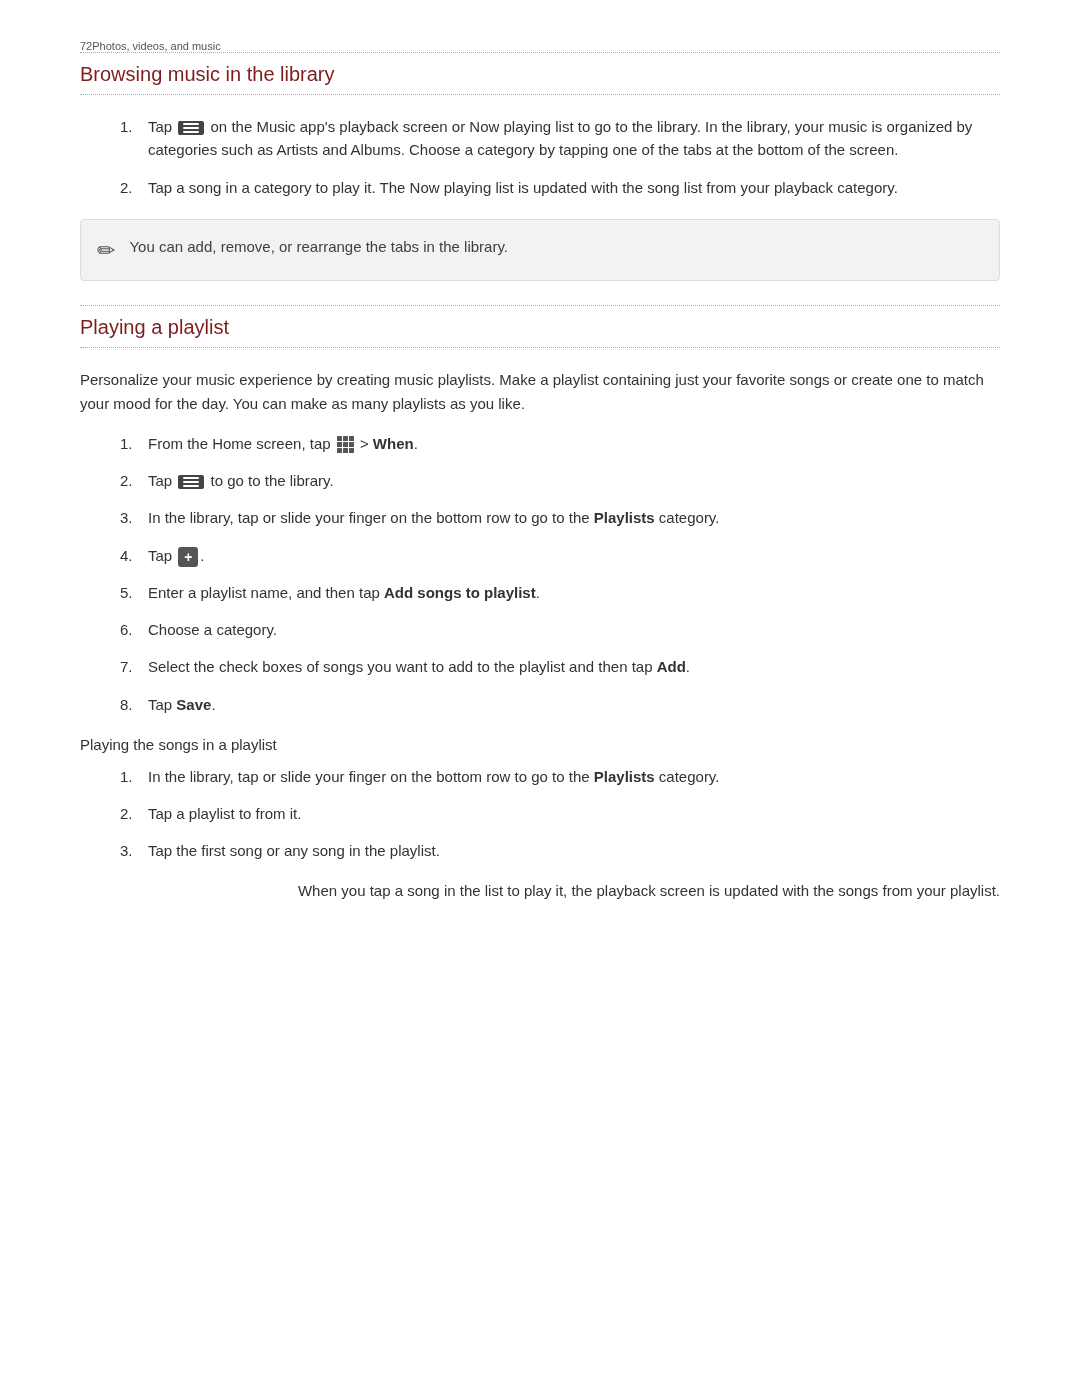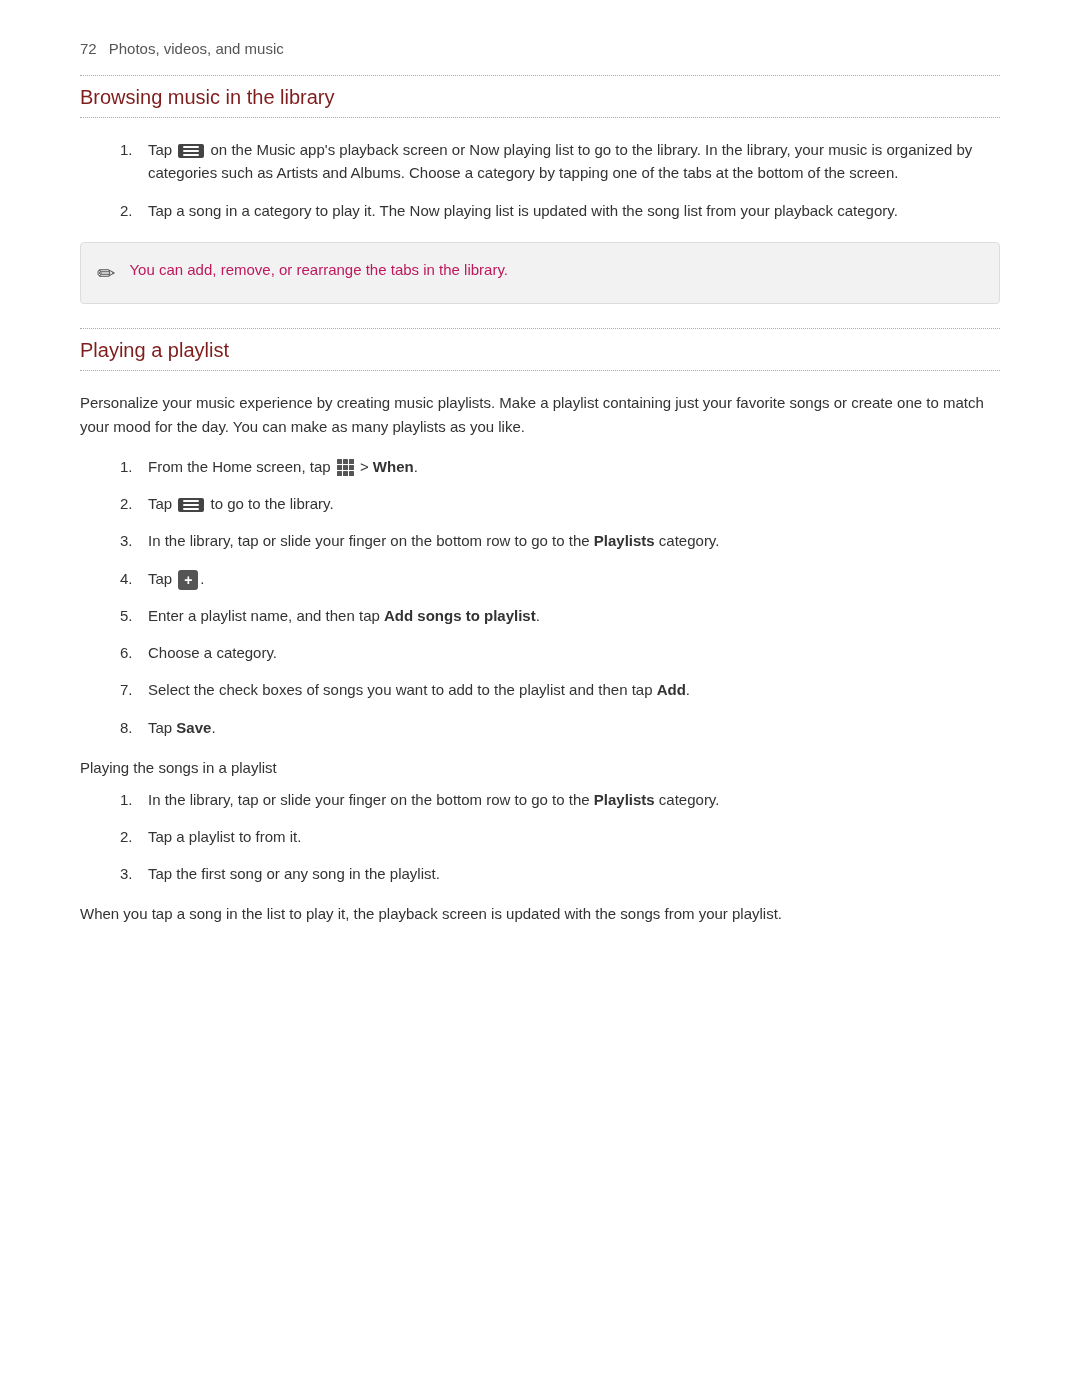--- a/index.html
+++ b/index.html
@@ -12,26 +12,24 @@
       background: #ffffff;
       font-family: 'Arial', sans-serif;
       font-size: 15px;
       color: #333333;
       width: 1080px;
       min-height: 1397px;
       padding: 40px 80px 60px 80px;
     }
 
     .page-number-line {
-      font-size: 15px;
+      font-size: 11px;
       color: #555;
-      margin-bottom: 18px;
       display: flex;
       align-items: center;
-      gap: 12px;
     }
 
     .section-title {
       font-size: 20px;
       color: #7f1d1d;
       font-weight: normal;
       padding: 10px 0 8px 0;
       border-bottom: 1px dotted #aaa;
       margin-bottom: 20px;
     }
@@ -85,21 +83,21 @@
     .note-icon {
       font-size: 22px;
       color: #555;
       margin-top: 2px;
       flex-shrink: 0;
     }
 
     .note-text {
       font-size: 15px;
       line-height: 1.5;
-      color: #be185d;
+      color: #404040;
     }
 
     .intro-text {
       font-size: 15px;
       line-height: 1.6;
       margin-bottom: 16px;
     }
 
     .inline-icon-menu {
       display: inline-block;
@@ -172,20 +170,21 @@
     }
 
     .section-wrapper {
       margin-bottom: 10px;
     }
 
     .closing-text {
       font-size: 15px;
       line-height: 1.6;
       margin-top: 16px;
+      text-align: right;
     }
   </style>
 </head>
 <body>
 
 <div class="page-number-line">
   <span>72</span>
   <span>Photos, videos, and music</span>
 </div>
 

